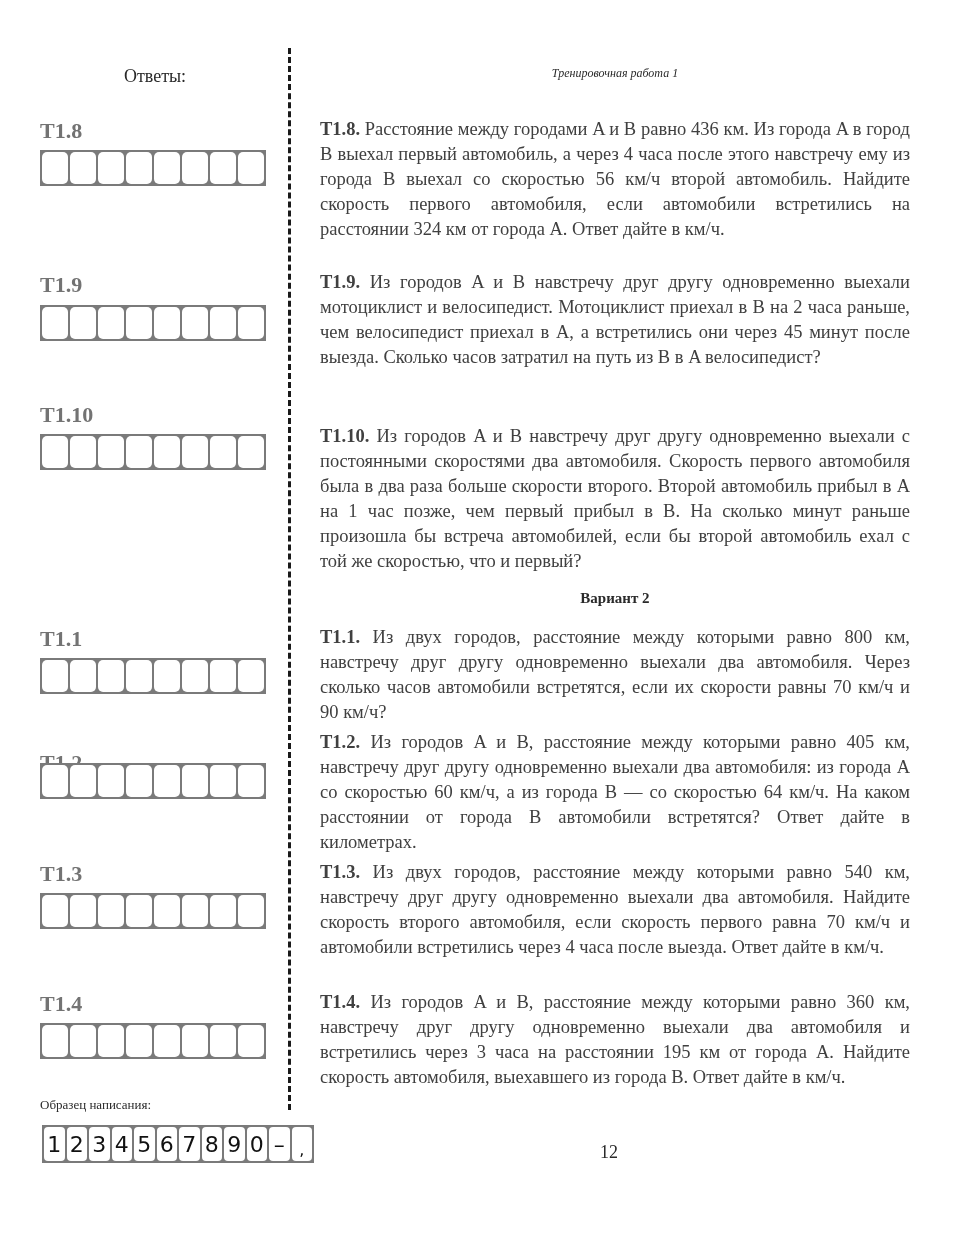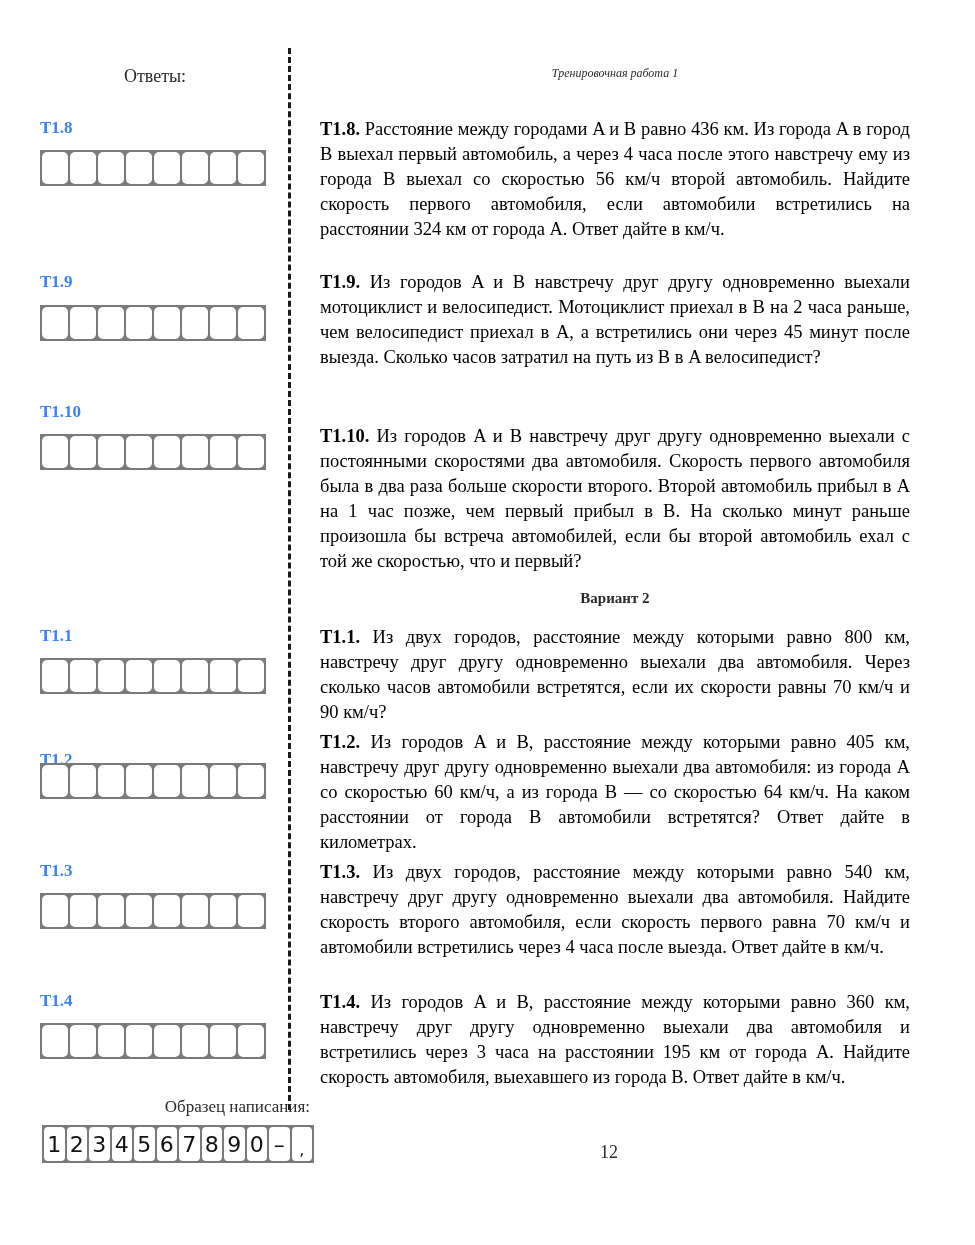--- a/index.html
+++ b/index.html
@@ -15,46 +15,46 @@
   .right-header {
     position: absolute; left: 320px; top: 66px; width: 590px;
     text-align: center; font-size: 12px; font-style: italic;
     font-family: "Liberation Serif", serif;
   }
   .divider {
     position: absolute; left: 288px; top: 48px; height: 1062px; width: 0;
     border-left: 3px dashed #1a1a1a;
   }
   .ans-label {
-    position: absolute; left: 40px; font-size: 17px; font-weight: bold;
-    font-family: "Liberation Serif", serif; color: #3b82f6;
+    position: absolute; left: 40px; font-size: 22px; font-weight: bold;
+    font-family: "Liberation Serif", serif; color: #737373;
   }
   .ans-box {
     position: absolute; left: 40px; width: 226px; height: 36px;
     display: flex; border: 2px solid #7a7a7a; box-sizing: border-box;
     background: #7a7a7a; gap: 2px;
   }
   .ans-cell {
     flex: 1; background: #fff; border-radius: 5px;
   }
   .task {
     position: absolute; left: 320px; width: 590px;
     font-size: 18.5px; line-height: 25px; text-align: justify;
-    font-family: "Liberation Serif", serif; color: #000000;
+    font-family: "Liberation Serif", serif; color: #404040;
     hyphens: manual;
   }
   .task .num { font-weight: bold; }
   .variant {
     position: absolute; left: 320px; top: 590px; width: 590px;
     text-align: center; font-size: 15px; font-weight: bold;
     font-family: "Liberation Serif", serif;
   }
   .sample-label {
     position: absolute; left: 40px; top: 1097px; width: 270px;
-    text-align: right; font-size: 17px; font-family: "Liberation Serif", serif;
+    text-align: left; font-size: 13px; font-family: "Liberation Serif", serif;
   }
   .sample-box {
     position: absolute; left: 42px; top: 1125px; height: 38px;
     display: flex; gap: 2px; border: 2px solid #7a7a7a; background: #7a7a7a;
     box-sizing: border-box;
   }
   .sample-cell {
     width: 20.5px; background: #fff; border-radius: 4px;
     display: flex; align-items: center; justify-content: center;
     font-family: "DejaVu Sans", sans-serif; font-size: 22px; color: #111;

